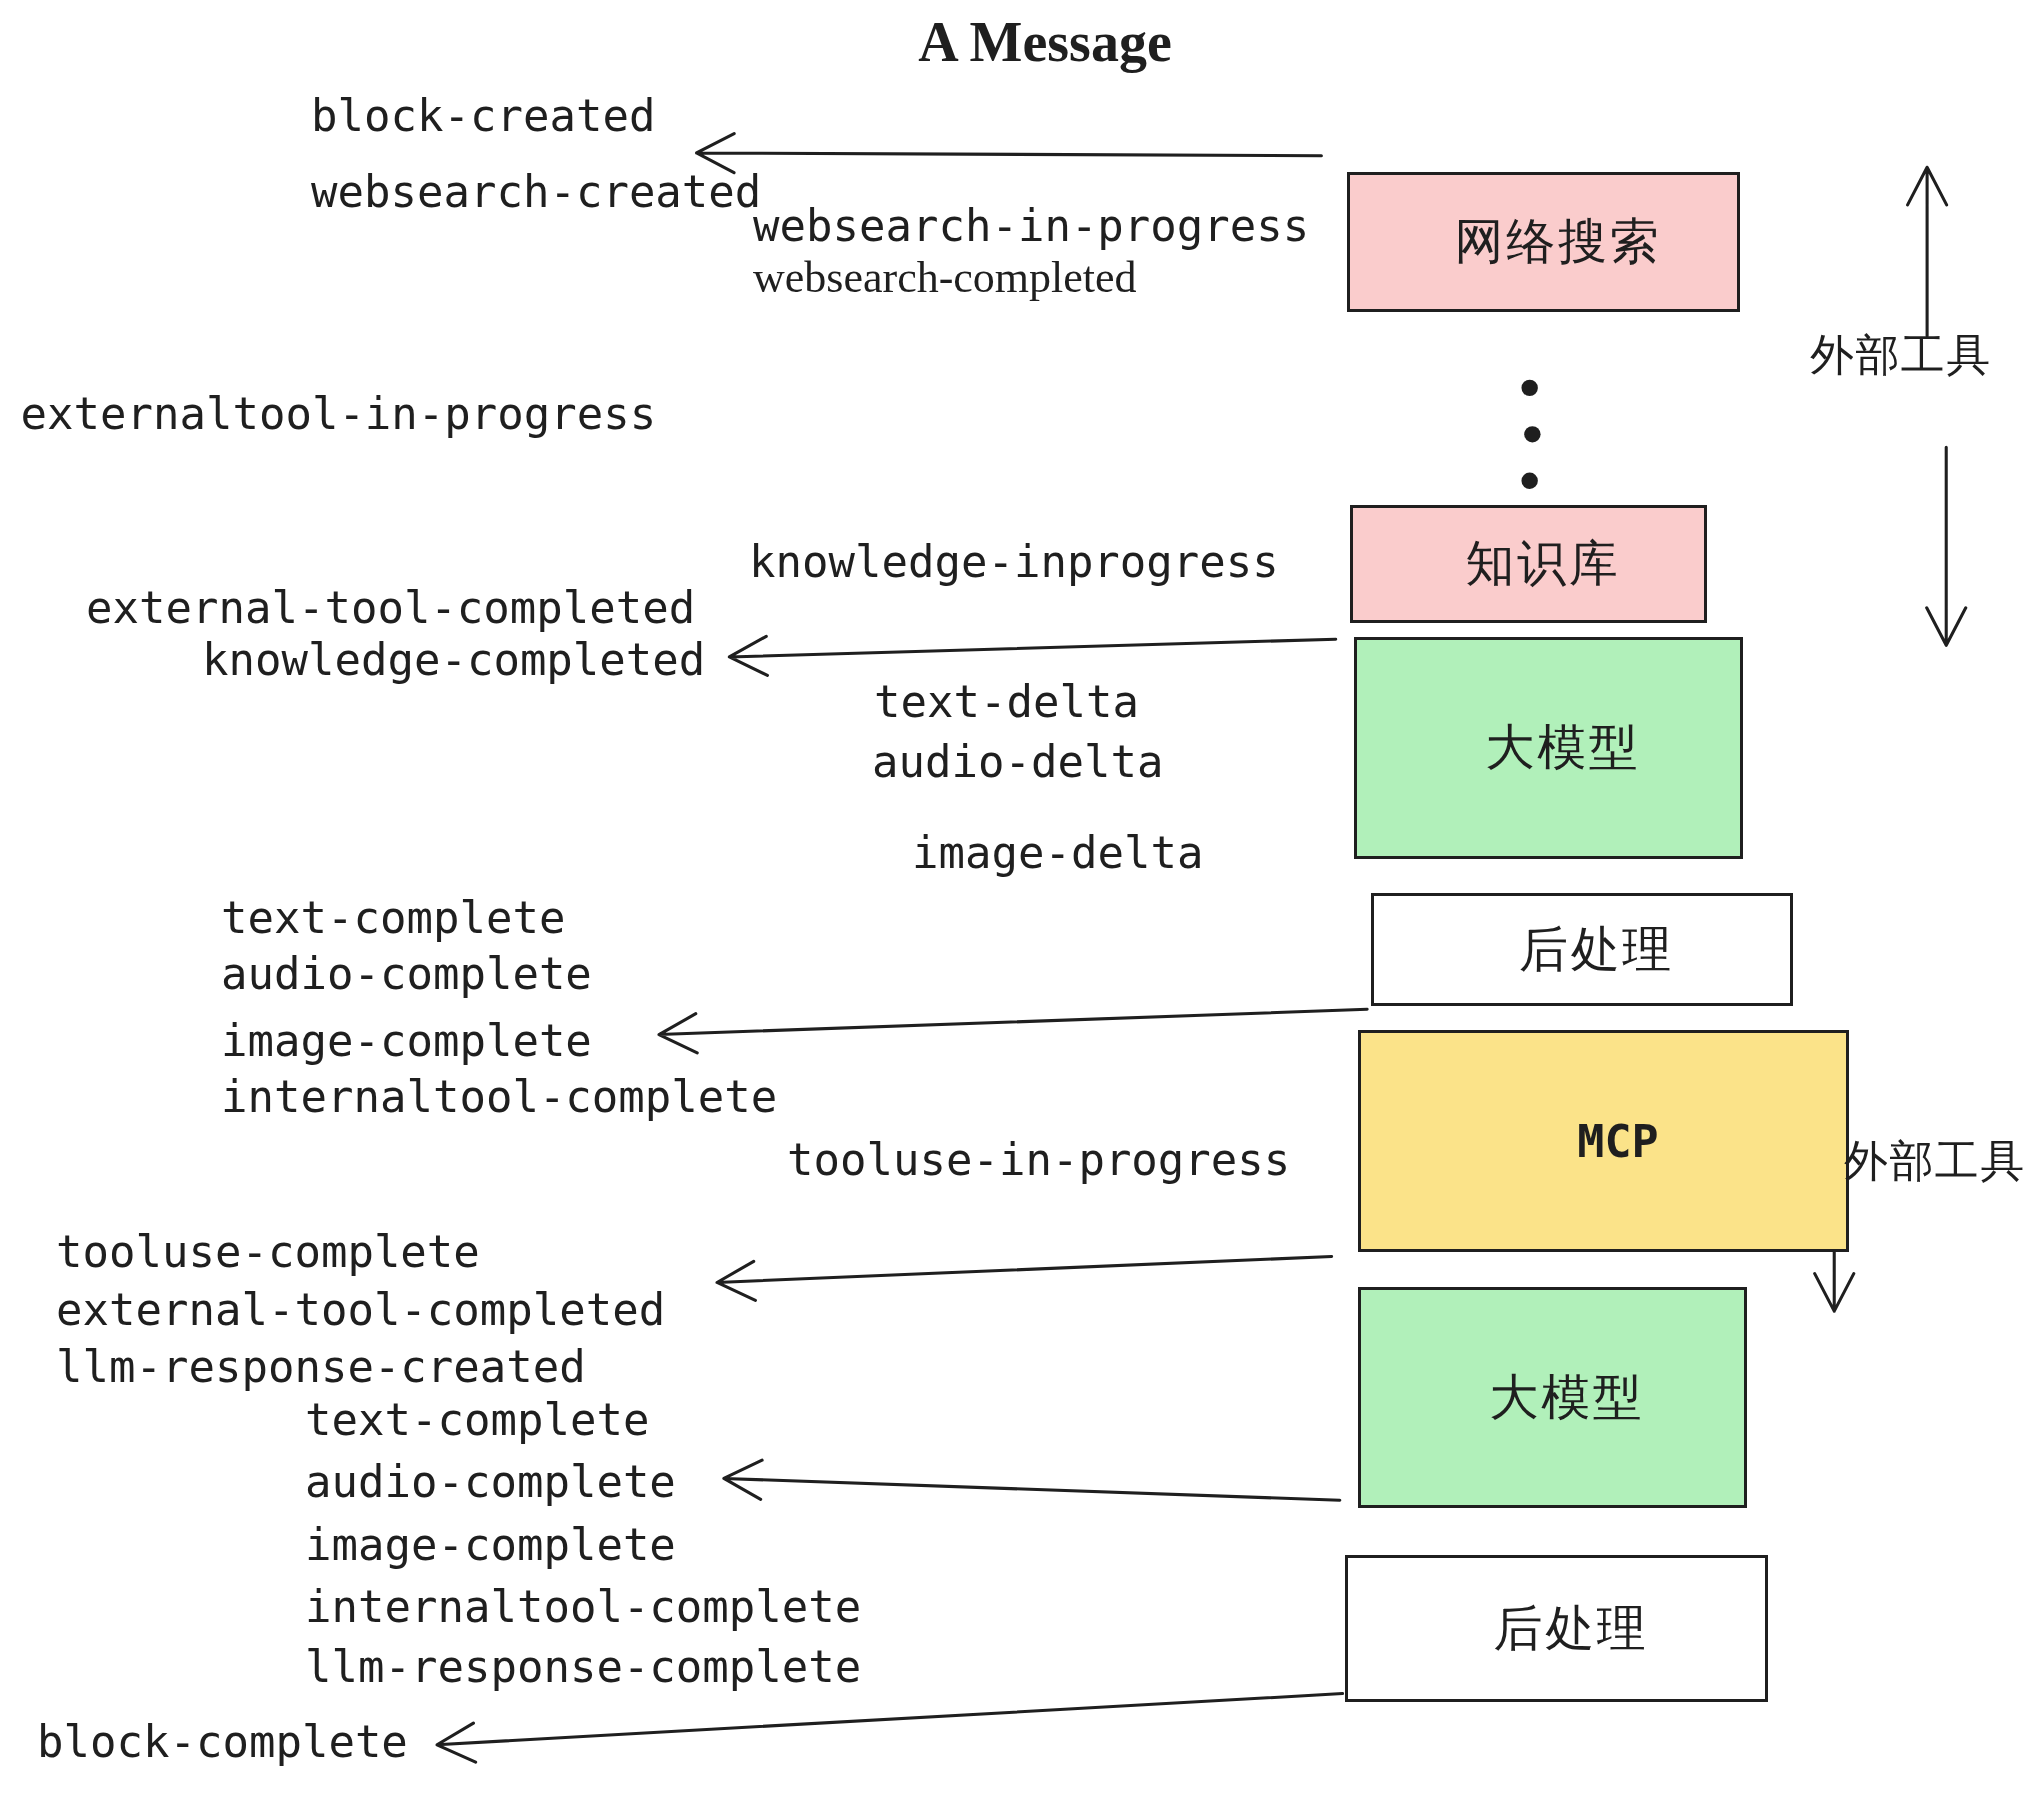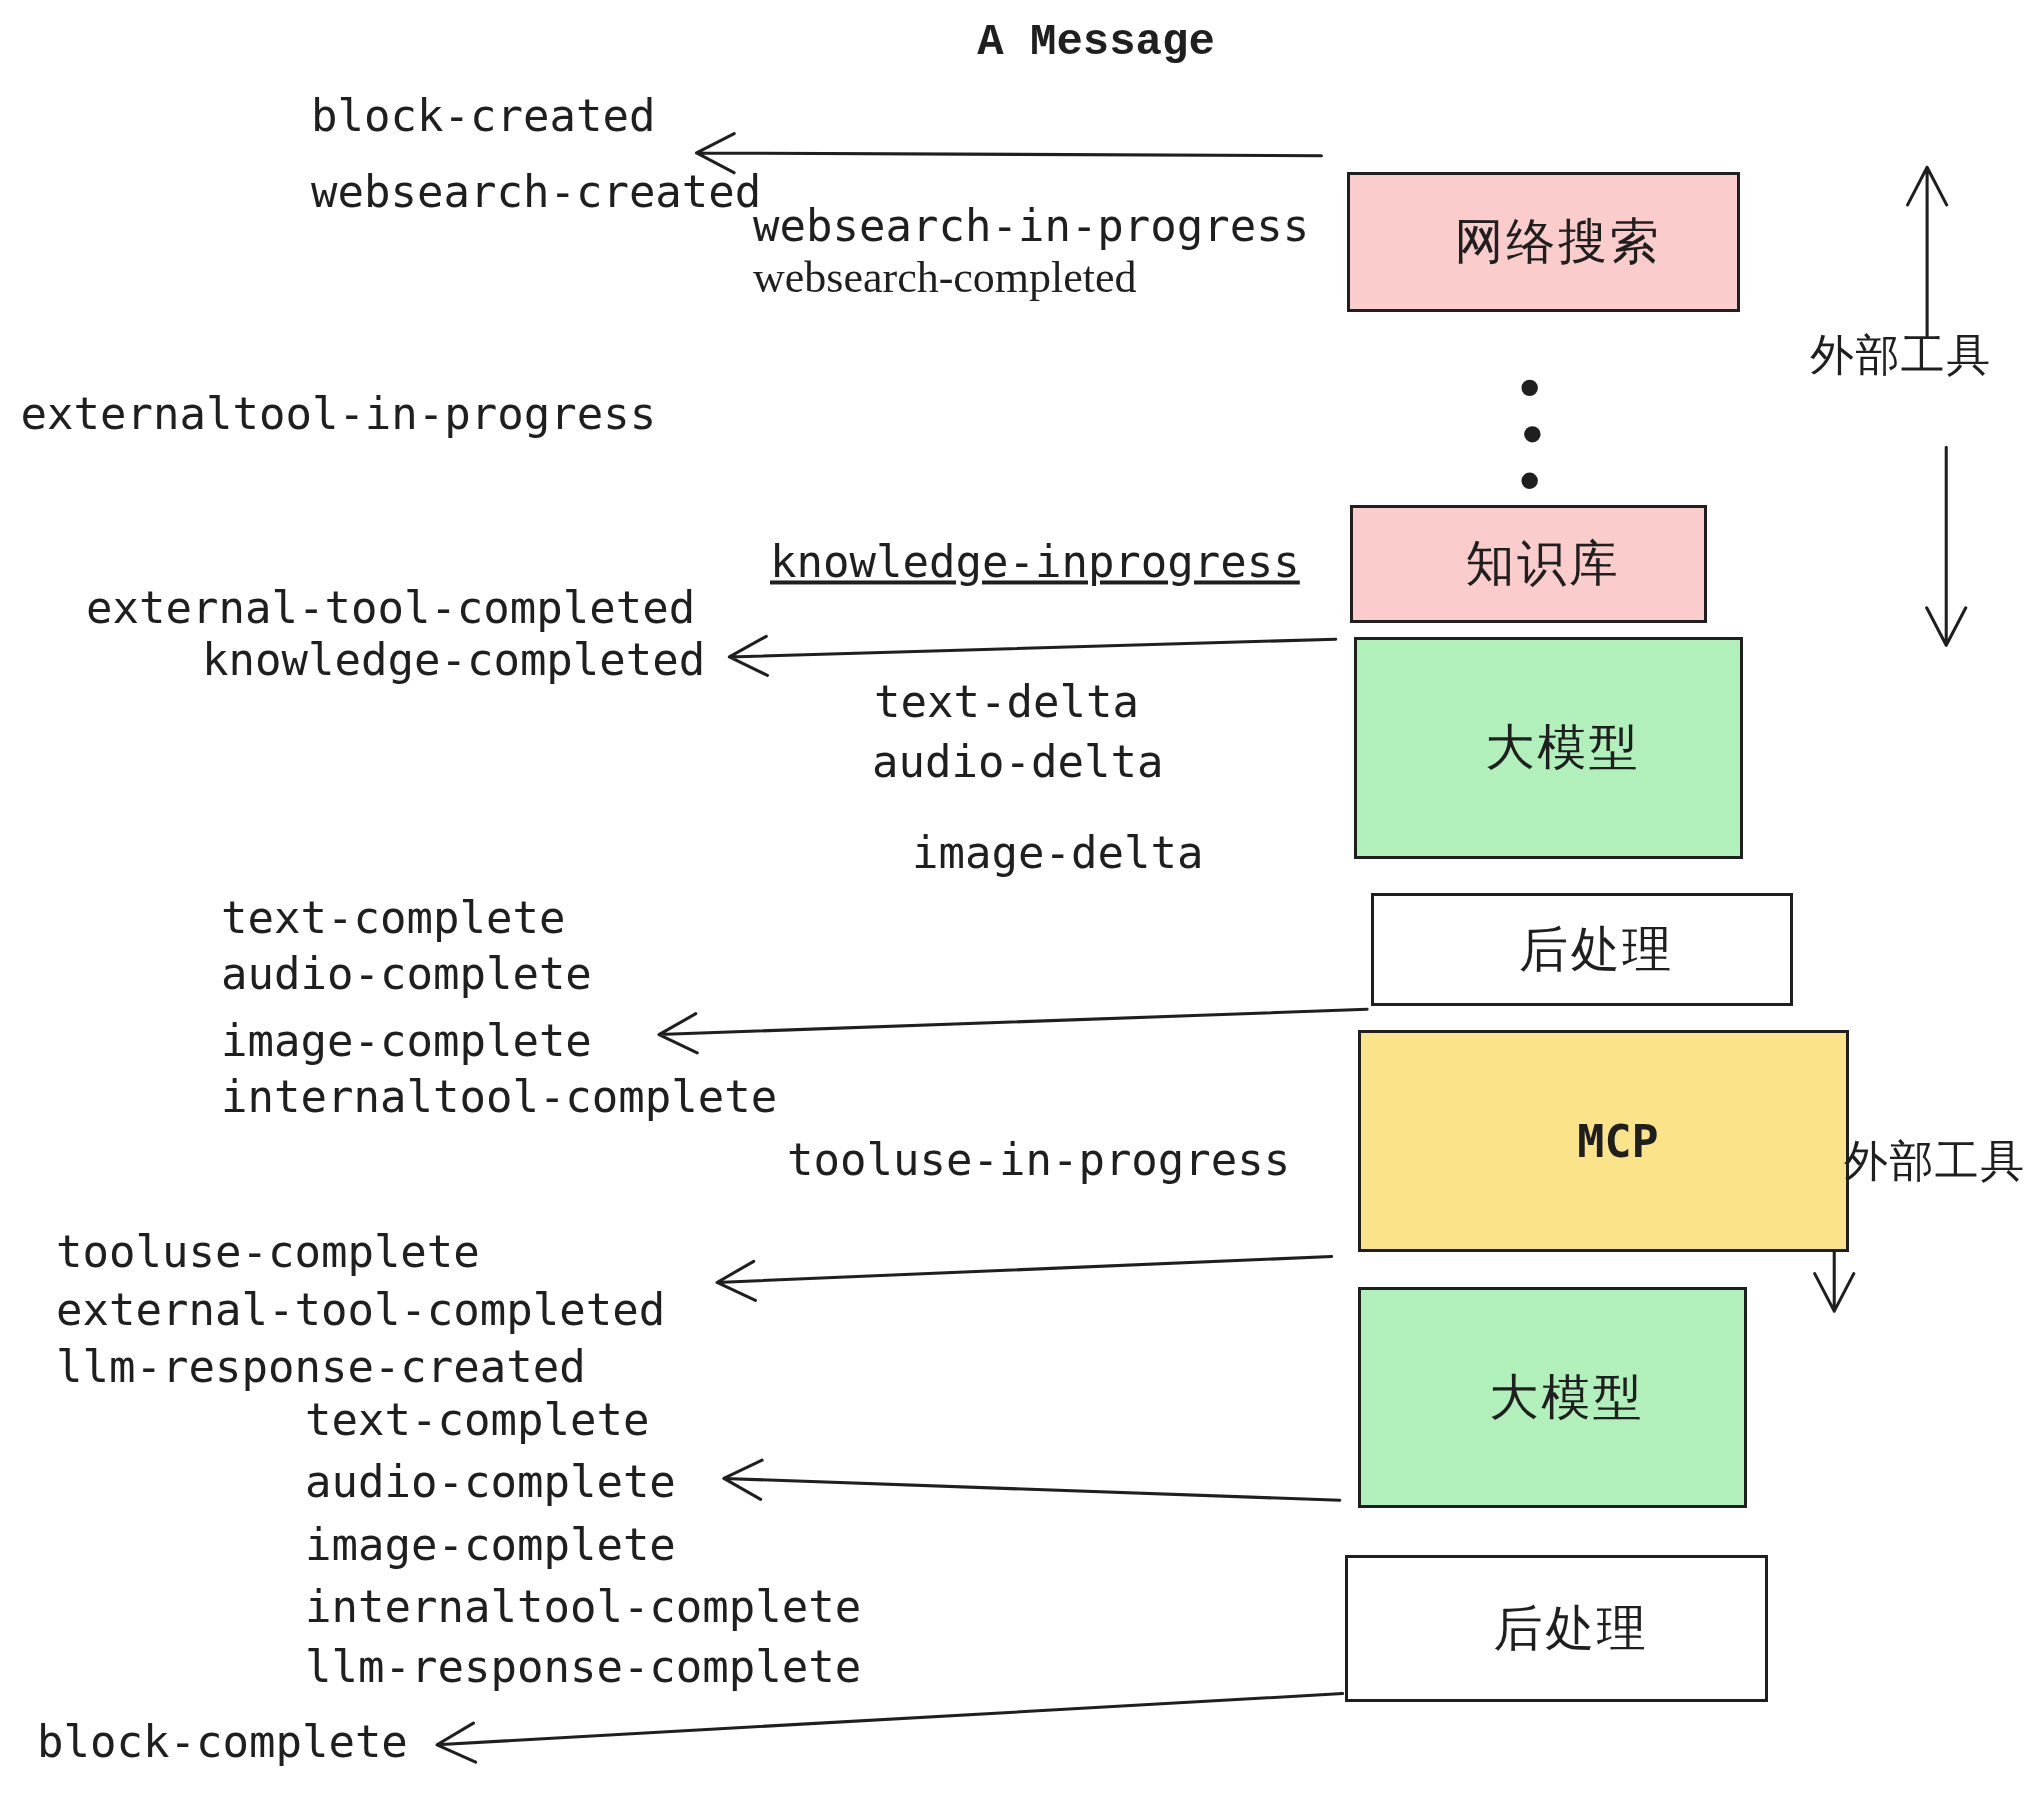--- a/index.html
+++ b/index.html
@@ -2,23 +2,23 @@
 <html style="font-size:11px"><head>
 <meta charset="utf-8">
 <style>
   html,body{margin:0;padding:0;background:#ffffff;}
   body{width:2035px;height:1796px;}
   .canvas{
     position:relative;width:2035px;height:1796px;background:#ffffff;overflow:hidden;
     font-family:"DejaVu Sans Mono","Liberation Mono",monospace;color:#1f1f1f;
   }
   .title{
-    position:absolute;left:1096px;top:42px;transform:translate(-50%,-50%);
-    font-size:44px;font-weight:bold;white-space:pre;
-    font-family:Liberation Mono, monospace;
+    position:absolute;left:1045px;top:42px;transform:translate(-50%,-50%);
+    font-size:56px;font-weight:bold;white-space:pre;
+    font-family:Liberation Serif, serif;
   }
   #arrow-layer{position:absolute;left:0;top:0;width:2035px;height:1796px;}
   .node{
     position:absolute;box-sizing:border-box;border:3.4px solid #1f1f1f;
     display:flex;align-items:center;justify-content:center;
   }
   .node-label{
     font-family:"DejaVu Sans","Liberation Sans",sans-serif;
     font-size:49px;letter-spacing:2.7px;white-space:pre;margin-left:29px;
   }
@@ -78,21 +78,21 @@
       <div class="node" style="left: 1345px; top: 1555px; width: 423px; height: 147px; background: rgb(255, 255, 255);">
         <span class="node-label">后处理</span>
       </div>
     </div>
   <div id="event-layer">
       <div class="event" style="left: 311px; top: 117px;">block-created</div>
       <div class="event" style="left: 311px; top: 193px;">websearch-created</div>
       <div class="event" style="left: 753px; top: 227px;">websearch-in-progress</div>
       <div class="event" style="left: 753px; top: 279px; font-family: Liberation Serif, serif;">websearch-completed</div>
       <div class="event" style="left: 20.5px; top: 415px;">externaltool-in-progress</div>
-      <div class="event" style="left: 770px; top: 563px; text-decoration: underline;">knowledge-inprogress</div>
+      <div class="event" style="left: 749px; top: 563px;">knowledge-inprogress</div>
       <div class="event" style="left: 86px; top: 609px;">external-tool-completed</div>
       <div class="event" style="left: 202px; top: 661px;">knowledge-completed</div>
       <div class="event" style="left: 874px; top: 703px;">text-delta</div>
       <div class="event" style="left: 872px; top: 763px;">audio-delta</div>
       <div class="event" style="left: 912px; top: 822px; margin-top: 32px;">image-delta</div>
       <div class="event" style="left: 221px; top: 919px;">text-complete</div>
       <div class="event" style="left: 221px; top: 975px;">audio-complete</div>
       <div class="event" style="left: 221px; top: 1042px;">image-complete</div>
       <div class="event" style="left: 221px; top: 1098px;">internaltool-complete</div>
       <div class="event" style="left: 787px; top: 1161px;">tooluse-in-progress</div>

